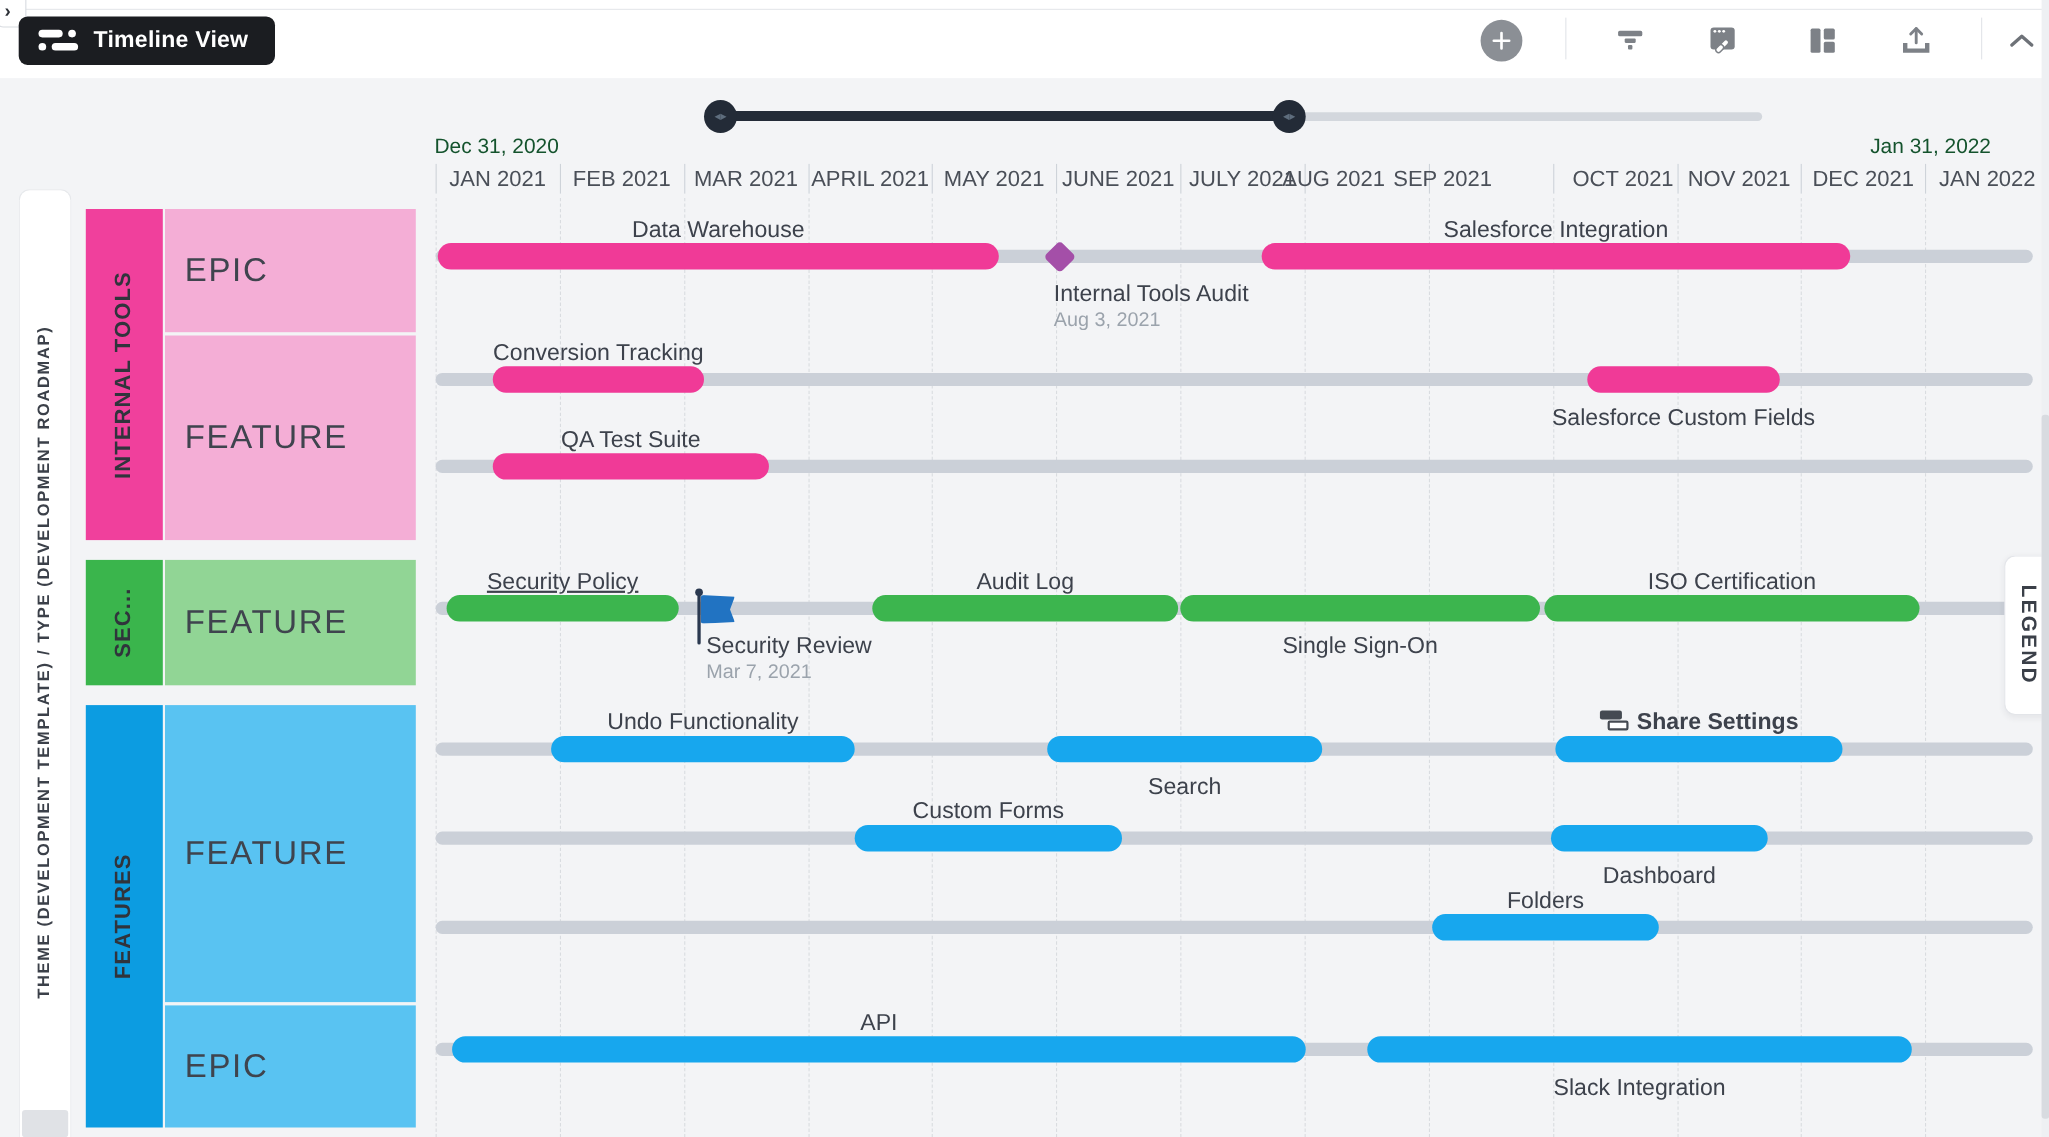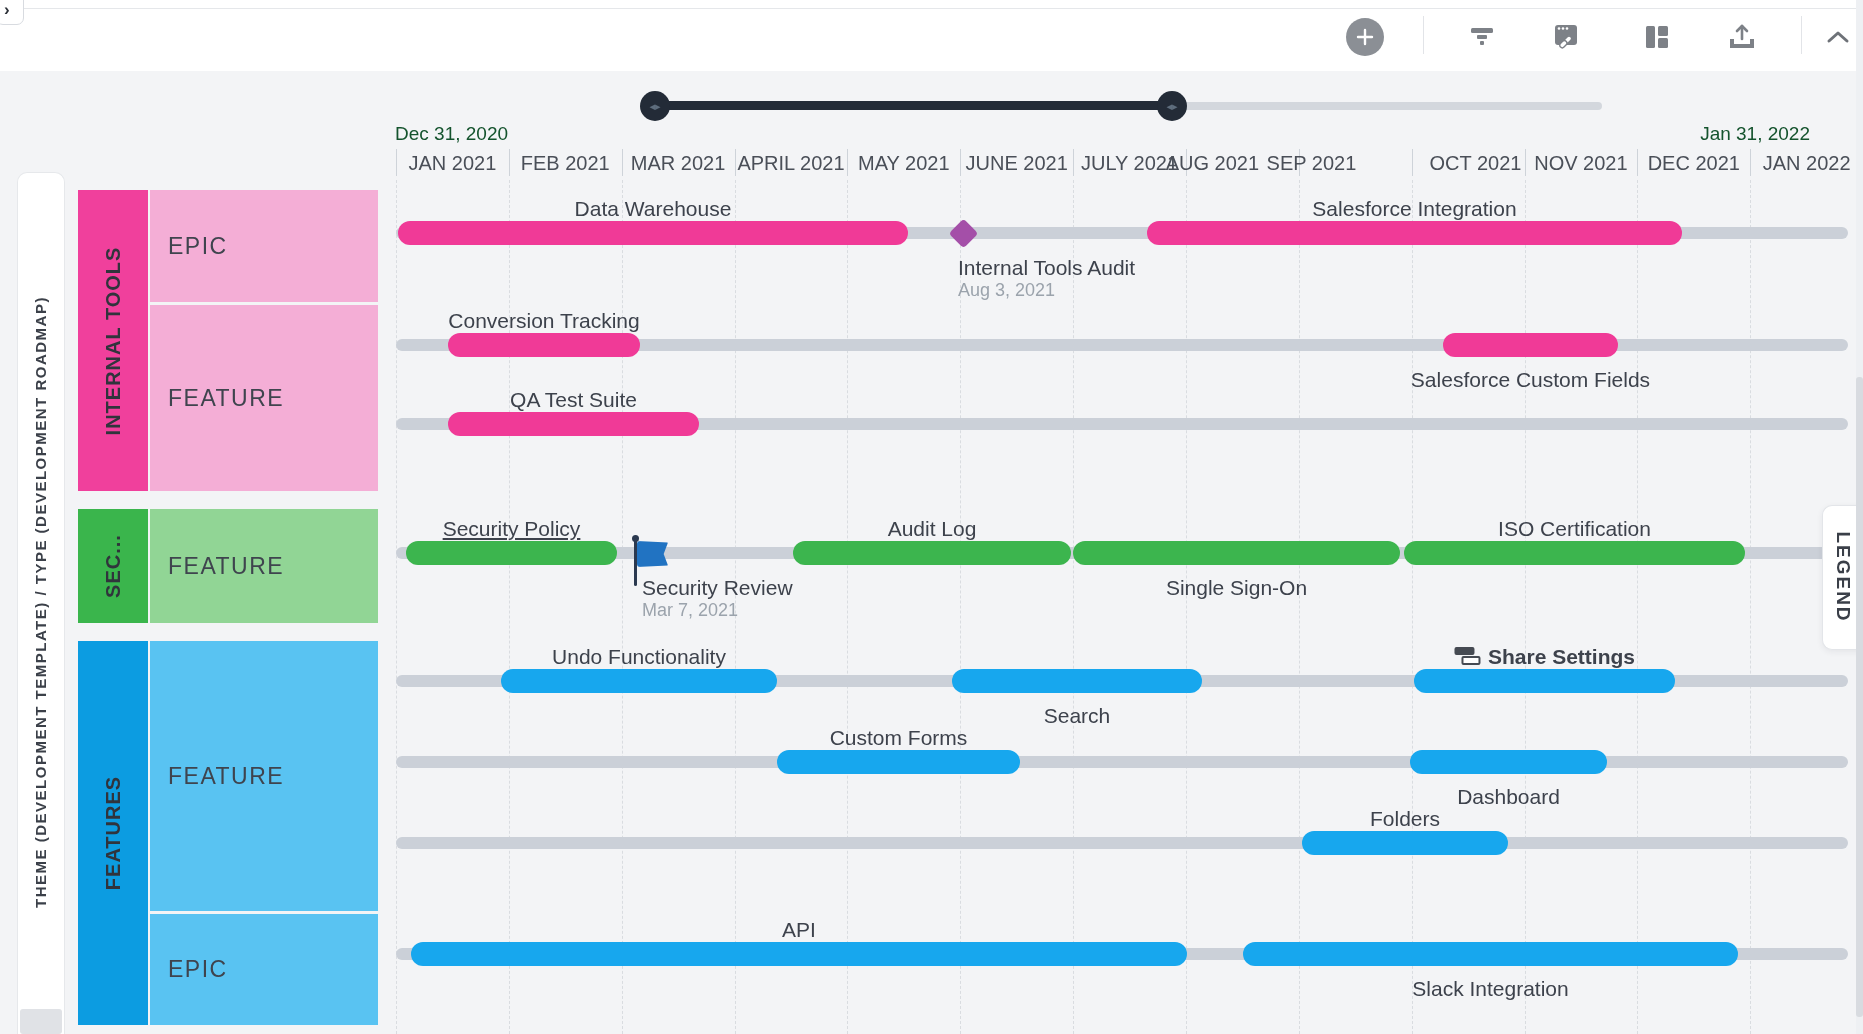--- a/index.html
+++ b/index.html
@@ -36,21 +36,21 @@
   .month-tick{top:149px;width:1px;height:27px;background:#ced3d9;}
   .gridline{top:180px;height:854px;width:0;border-left:1px dashed #d9dce0;}
   
   #side-panel{left:17px;top:172px;width:46px;height:862px;background:#fff;
     border:1px solid #e6e8eb;border-bottom:none;border-radius:10px 10px 0 0;}
   .vlabel{white-space:nowrap;}
   #axis-label{font-size:15px;font-weight:600;letter-spacing:1.5px;color:#3b4049;}
   .grp-strip{left:78px;width:70px;}
   .grp-label{font-size:20px;font-weight:600;letter-spacing:1px;color:#30343c;}
   .row-box{left:150px;width:228px;display:flex;align-items:center;}
-  .row-box span{padding-left:18px;font-size:23px;letter-spacing:1.5px;color:#3f444e;}
+  .row-box span{padding-left:18px;font-size:30px;letter-spacing:1.5px;color:#3f444e;}
   
   .track{left:396px;width:1452px;height:12px;border-radius:6px;background:#cbd0d8;}
   .bar{height:24px;border-radius:12px;cursor:pointer;}
   .bar-label{font-size:21px;color:#3d424c;white-space:nowrap;transform:translateX(-50%);}
   .bar-label.bold{font-weight:700;}
   .ms-label{font-size:21px;color:#3d424c;white-space:nowrap;}
   .ms-date{font-size:18px;color:#9ba3ac;white-space:nowrap;}
   .diamond{width:21px;height:21px;border-radius:4px;transform:rotate(45deg);cursor:pointer;}
   .flag-pole{width:3px;border-radius:2px;background:#2b3950;}
   .flag-cap{width:7px;height:7px;border-radius:50%;background:#2b3950;}
@@ -76,20 +76,29 @@
 
 <div id="app">
 
   <div class="abs" id="topbar"></div>
   <div class="abs" id="topbar-line"></div>
 
   <div class="abs" id="corner-toggle">
     <span>›</span>
   </div>
 
+  <div class="abs" id="view-btn">
+    <span class="tl-ico">
+      <i class="b1"></i>
+        <i class="d1"></i>
+        <i class="d2"></i>
+        <i class="b2"></i>
+    </span>
+    <span class="txt">Timeline View</span>
+  </div>
 
   <div class="abs" id="plus-btn">
     <svg width="18" height="18" viewBox="0 0 18 18">
       <path d="M9 2v14M2 9h14" stroke="#fff" stroke-width="2.4" stroke-linecap="round"></path>
     </svg>
   </div>
 
   <div class="abs tool-sep" style="left:1423px"></div>
 
   <div class="abs tb-ico" style="left:1462px">

